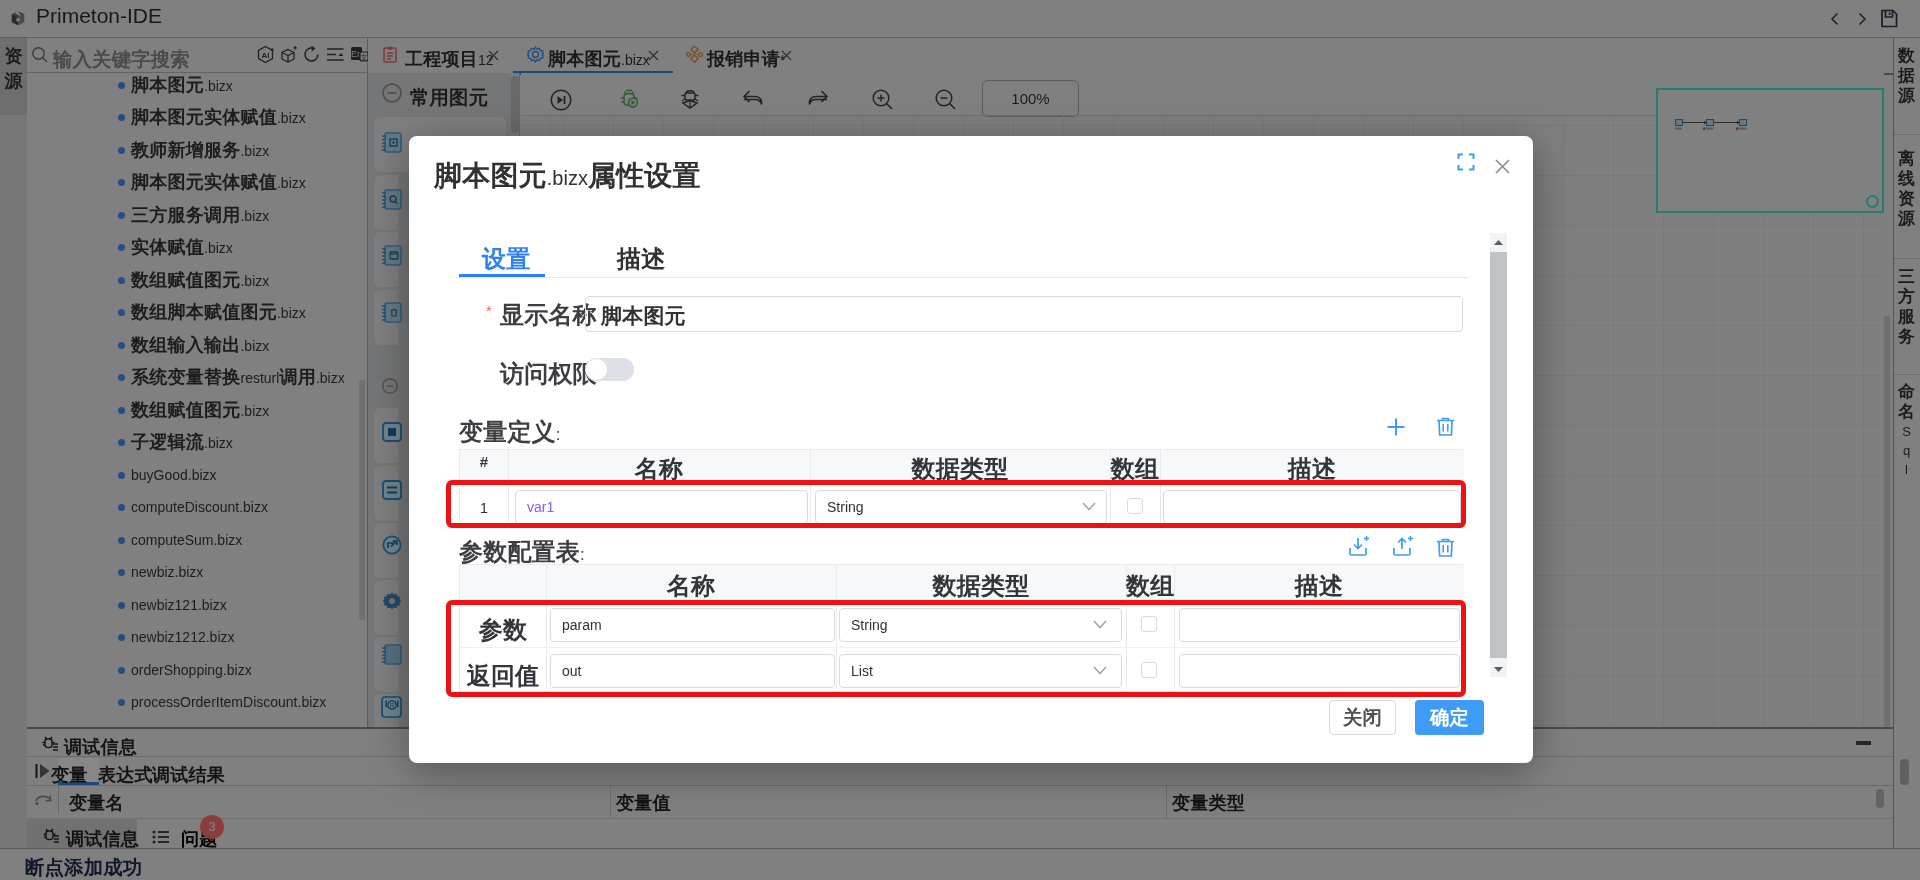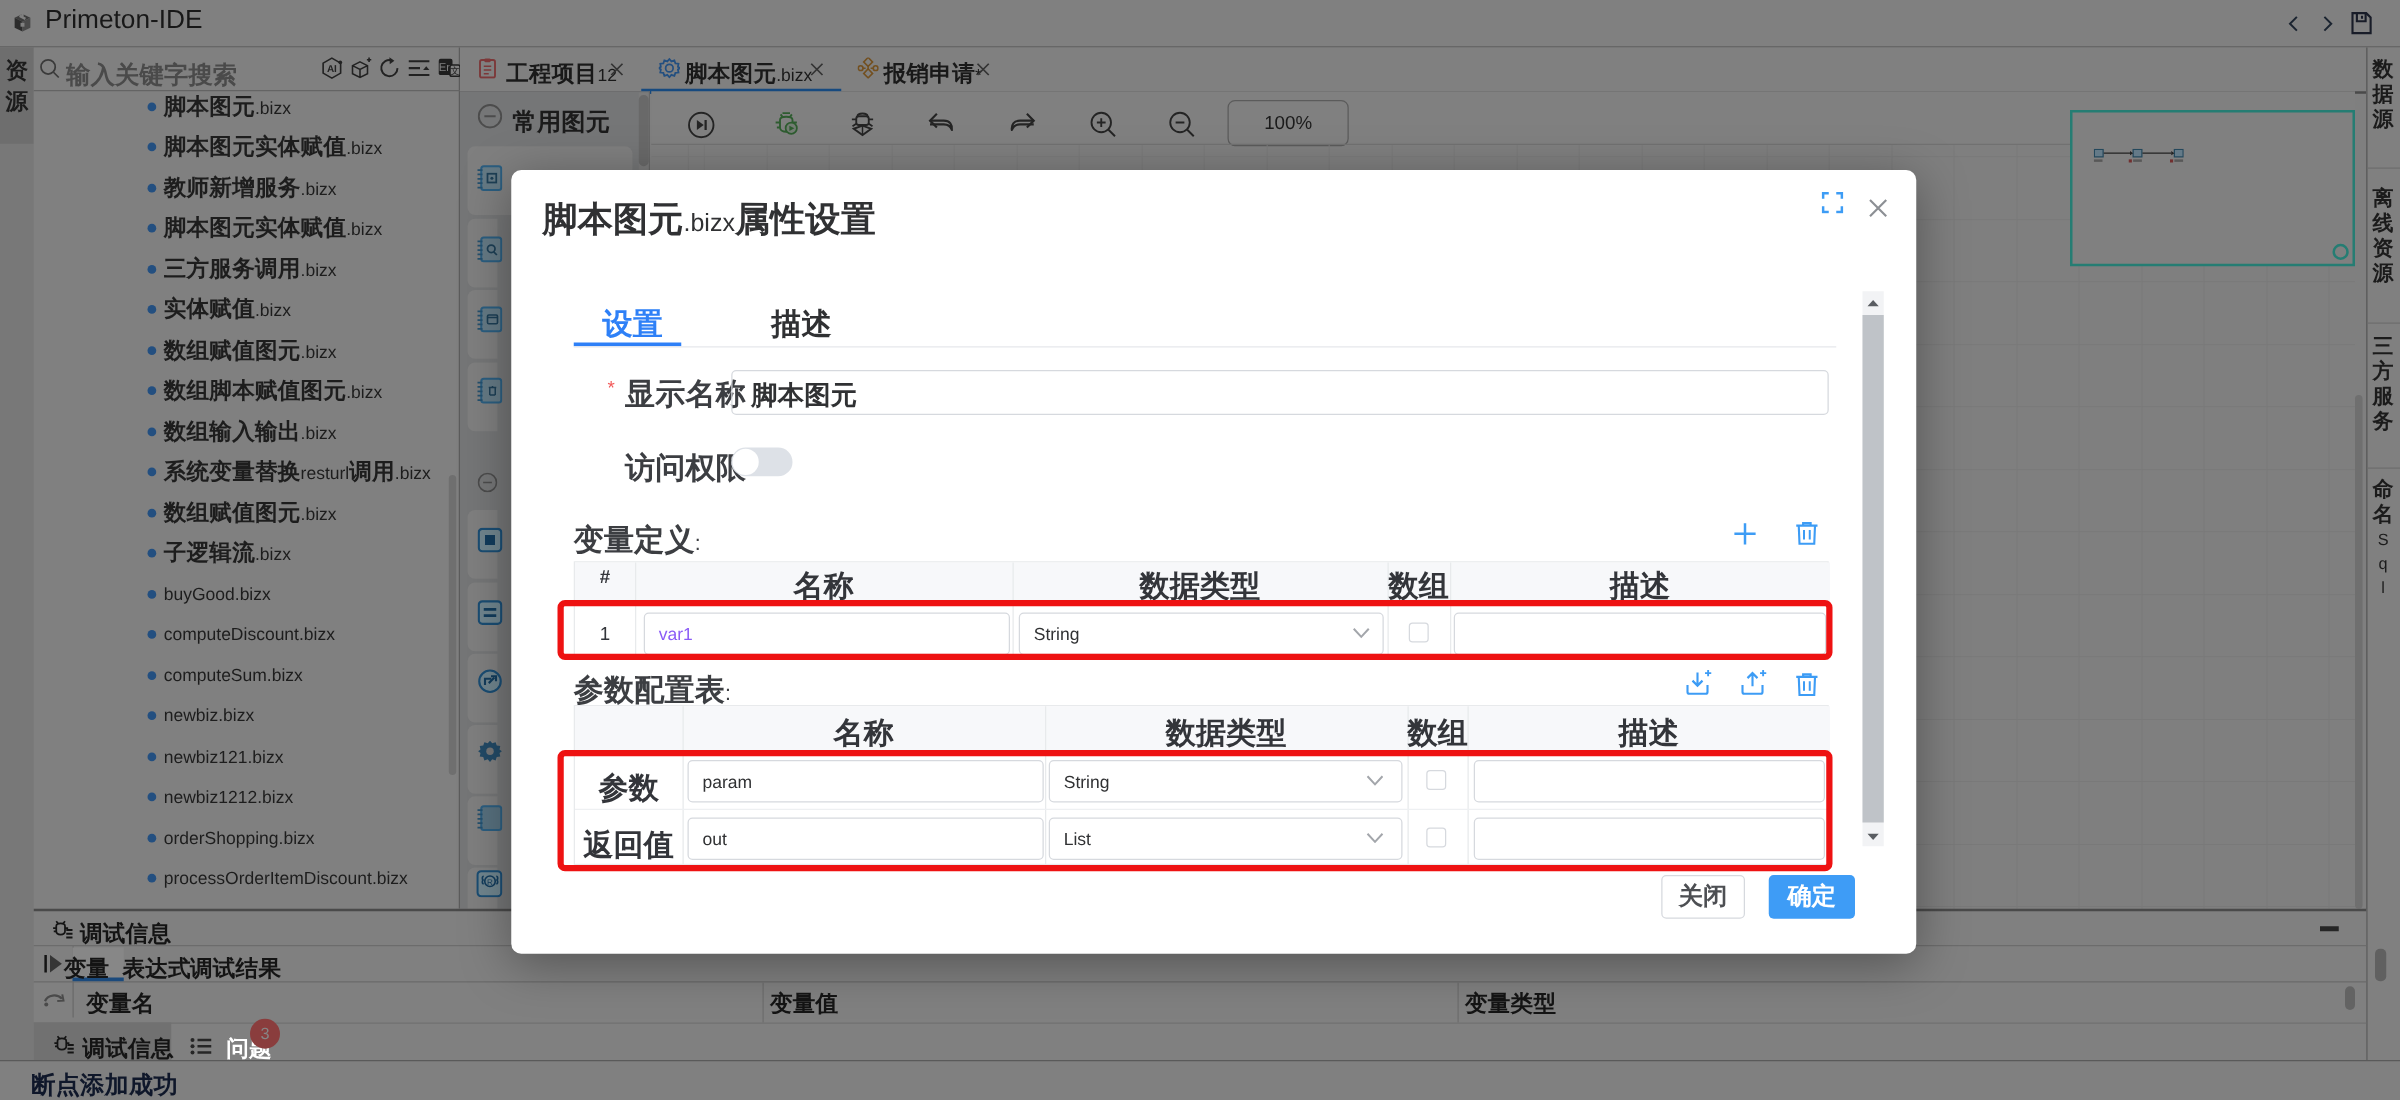--- a/index.html
+++ b/index.html
@@ -319,21 +319,21 @@
       <path d="M6.5 4.8 L5 3 M10.5 4.8 L12 3 M5 8.5 H2.5 M5 11 H3 M12 8.5 H14.5" stroke="#141414" stroke-width="1.4"></path>
       <path d="M13 10 H18 M13 13 H18 M13 16 H18" stroke="#141414" stroke-width="1.5"></path>
     </svg>
     <div class="a t" style="left:39px;top:98px;font-size:14px;color:#141414"><i class="k">调试信息</i></div>
   <svg class="a" style="left:125px;top:101px" width="18" height="14" viewBox="0 0 18 14">
       <circle cx="2" cy="2" r="1.6" fill="#262626"></circle>
       <circle cx="2" cy="7" r="1.6" fill="#262626"></circle>
       <circle cx="2" cy="12" r="1.6" fill="#262626"></circle>
       <path d="M6 2 H17 M6 7 H17 M6 12 H17" stroke="#262626" stroke-width="2"></path>
     </svg>
-  <div class="a t" style="left:154px;top:98px;font-size:14px;color:#ffffff"><i class="k">问题</i></div>
+  <div class="a t" style="left:154px;top:98px;font-size:14px;color:#000000"><i class="k">问题</i></div>
   <div class="a" style="left:173px;top:86px;width:24px;height:24px;border-radius:50%;background:#8a3d3d;text-align:center;line-height:24px;font-size:13px;color:#868686">3</div>
 </div>
 
 <div class="a" style="left:0;top:848px;width:1920px;height:32px;background:#808080;border-top:1px solid #5a5a5a"></div>
 <div class="a t" style="left:25px;top:854px;font-size:15px;color:#0f172a"><i class="k">断点添加成功</i></div>
 
 <div id="modal" class="a" style="left:409px;top:136px;width:1124px;height:627px;background:#fff;border-radius:8px;box-shadow:0 8px 40px rgba(0,0,0,.35)">
   <div class="a t" style="left:25px;top:21px;font-size:20px;color:#303133"><i class="k" style="font-size:28px">脚本图元</i>.bizx<i class="k" style="font-size:28px">属性设置</i></div>
   <svg class="a" style="left:1048px;top:17px" width="18" height="18" viewBox="0 0 18 18">
       <path d="M1.5 6 V1.5 H6 M12 1.5 H16.5 V6 M16.5 12 V16.5 H12 M6 16.5 H1.5 V12" stroke="#3d9cf5" stroke-width="2" fill="none"></path>

